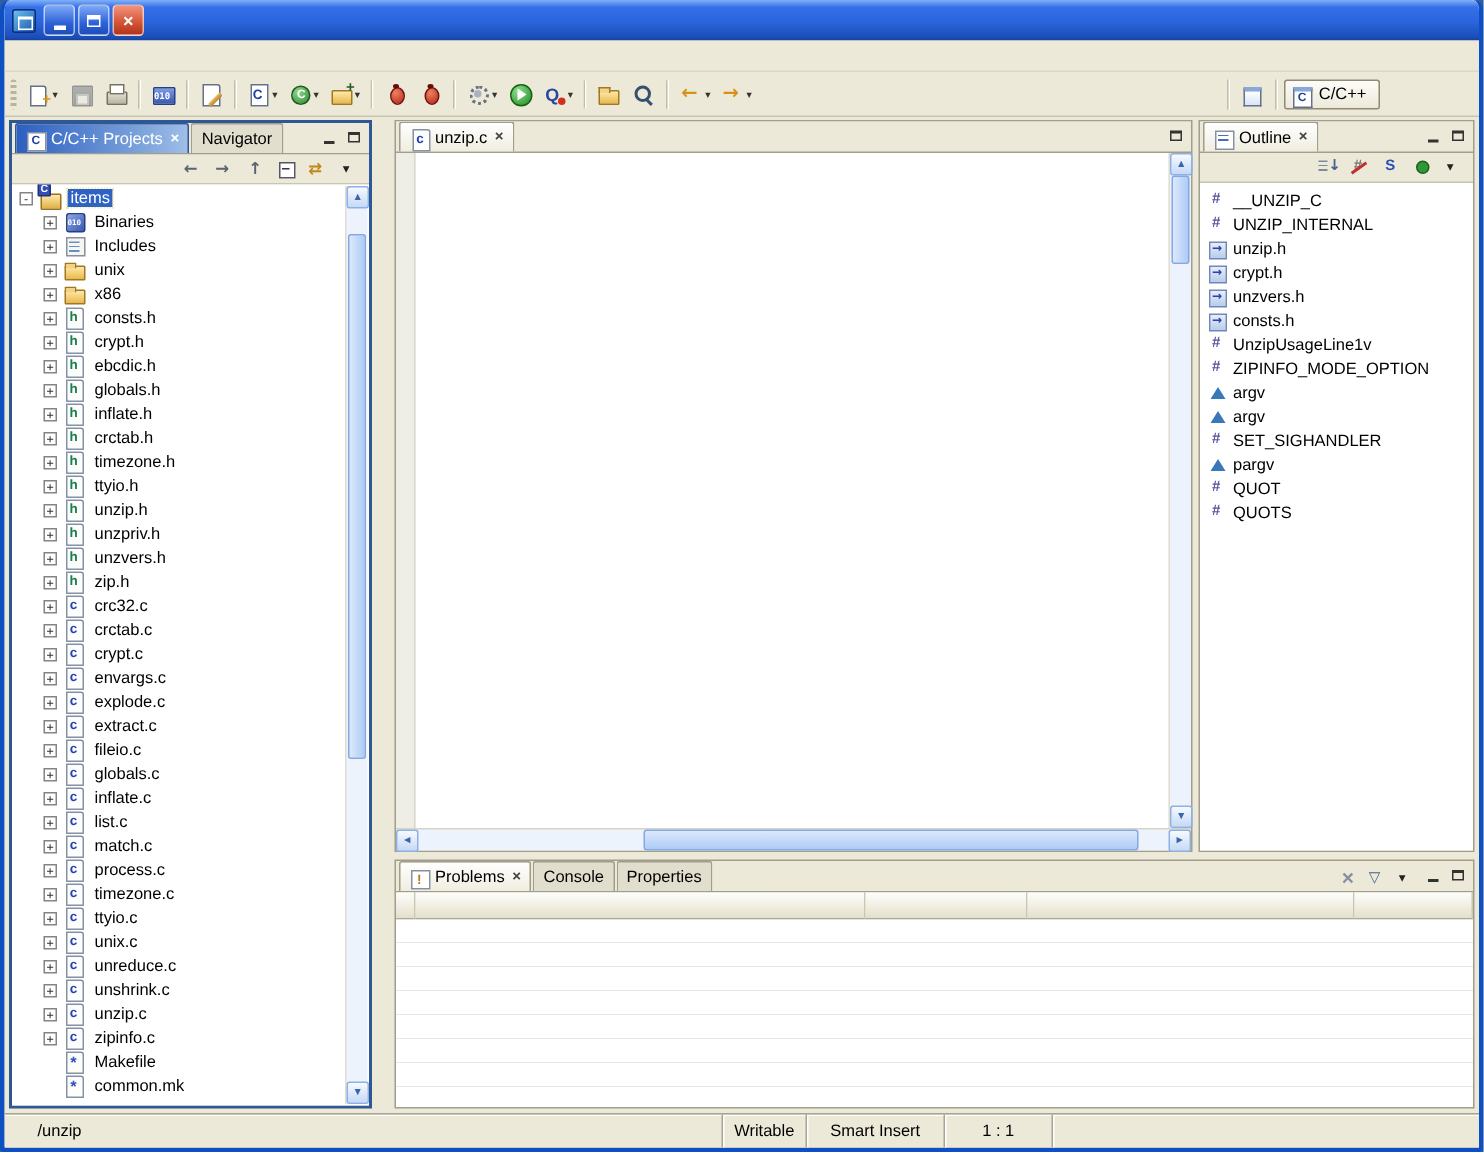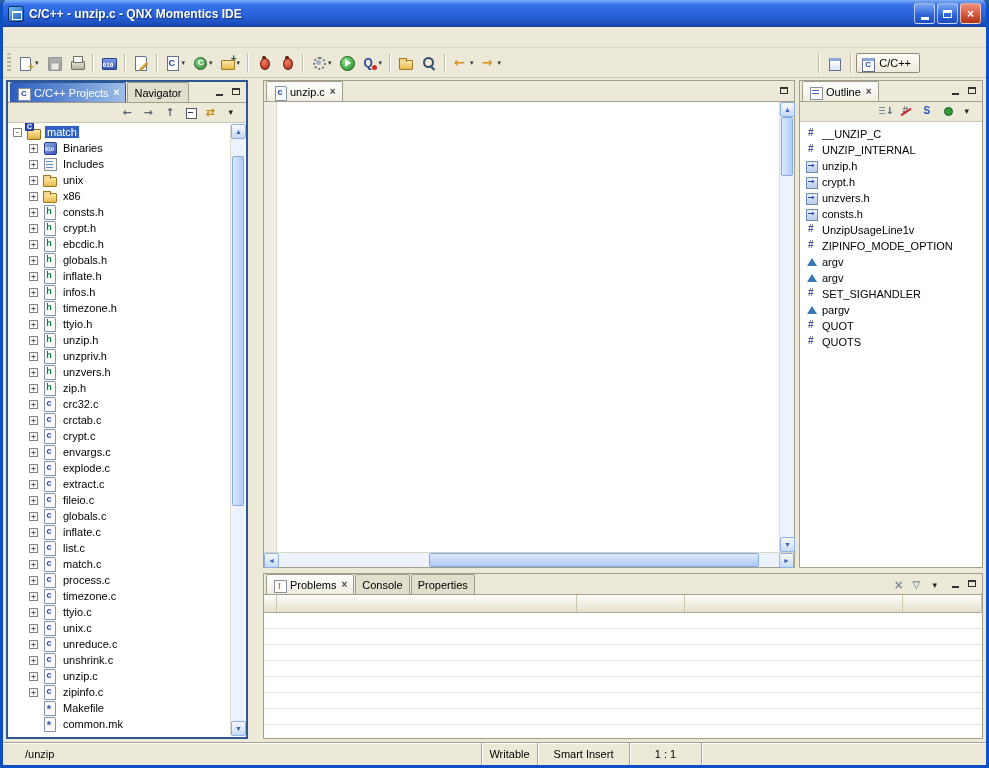--- a/index.html
+++ b/index.html
@@ -187,21 +187,20 @@
 .s-c{width:72px;justify-content:center}
 .s-rest{flex:1;border-left:1px solid #A8A492}
 </style>
 </head>
 <body>
 
 <div class="window">
 
   <div class="titlebar">
     <span class="app-icon"></span>
-    <span class="title-text">C/C++ - unzip.c - QNX Momentics IDE</span>
     <span class="tb-btns">
       <span class="cap-btn min">
           <i></i>
         </span>
       <span class="cap-btn max">
           <i></i>
         </span>
       <span class="cap-btn close">×</span>
     </span>
   </div>
@@ -365,21 +364,21 @@
             <span class="icon sm ic-link-editor"></span>
           </span>
           <span class="vbtn">
             <span class="icon sm ic-view-menu"></span>
           </span>
       </div>
       <div class="tree">
         <div class="tree-row selected" style="padding-left: 5px;">
             <span class="expander">-</span>
             <span class="fi ic-project"></span>
-            <span class="lab">match</span>
+            <span class="lab">items</span>
           </div>
           <div class="tree-row" style="padding-left: 21px;">
             <span class="expander">+</span>
             <span class="fi ic-binaries"></span>
             <span class="lab">Binaries</span>
           </div>
           <div class="tree-row" style="padding-left: 21px;">
             <span class="expander">+</span>
             <span class="fi ic-includes"></span>
             <span class="lab">Includes</span>
@@ -415,21 +414,21 @@
             <span class="lab">globals.h</span>
           </div>
           <div class="tree-row" style="padding-left: 21px;">
             <span class="expander">+</span>
             <span class="fi ic-hfile"></span>
             <span class="lab">inflate.h</span>
           </div>
           <div class="tree-row" style="padding-left: 21px;">
             <span class="expander">+</span>
             <span class="fi ic-hfile"></span>
-            <span class="lab">infos.h</span>
+            <span class="lab">crctab.h</span>
           </div>
           <div class="tree-row" style="padding-left: 21px;">
             <span class="expander">+</span>
             <span class="fi ic-hfile"></span>
             <span class="lab">timezone.h</span>
           </div>
           <div class="tree-row" style="padding-left: 21px;">
             <span class="expander">+</span>
             <span class="fi ic-hfile"></span>
             <span class="lab">ttyio.h</span>

